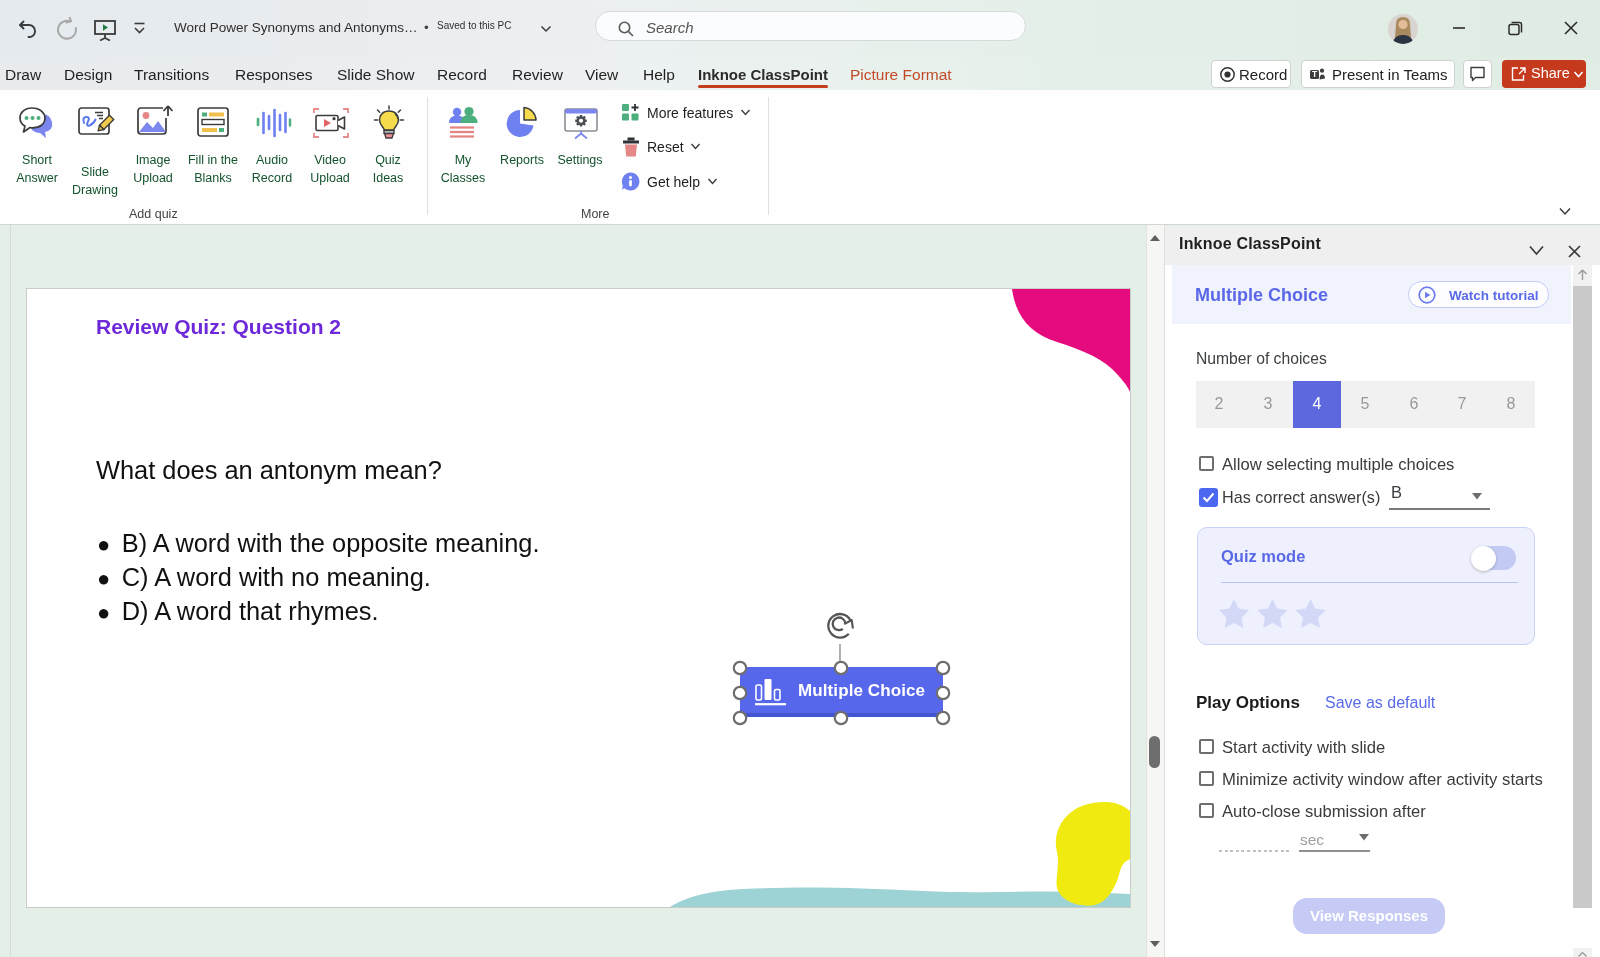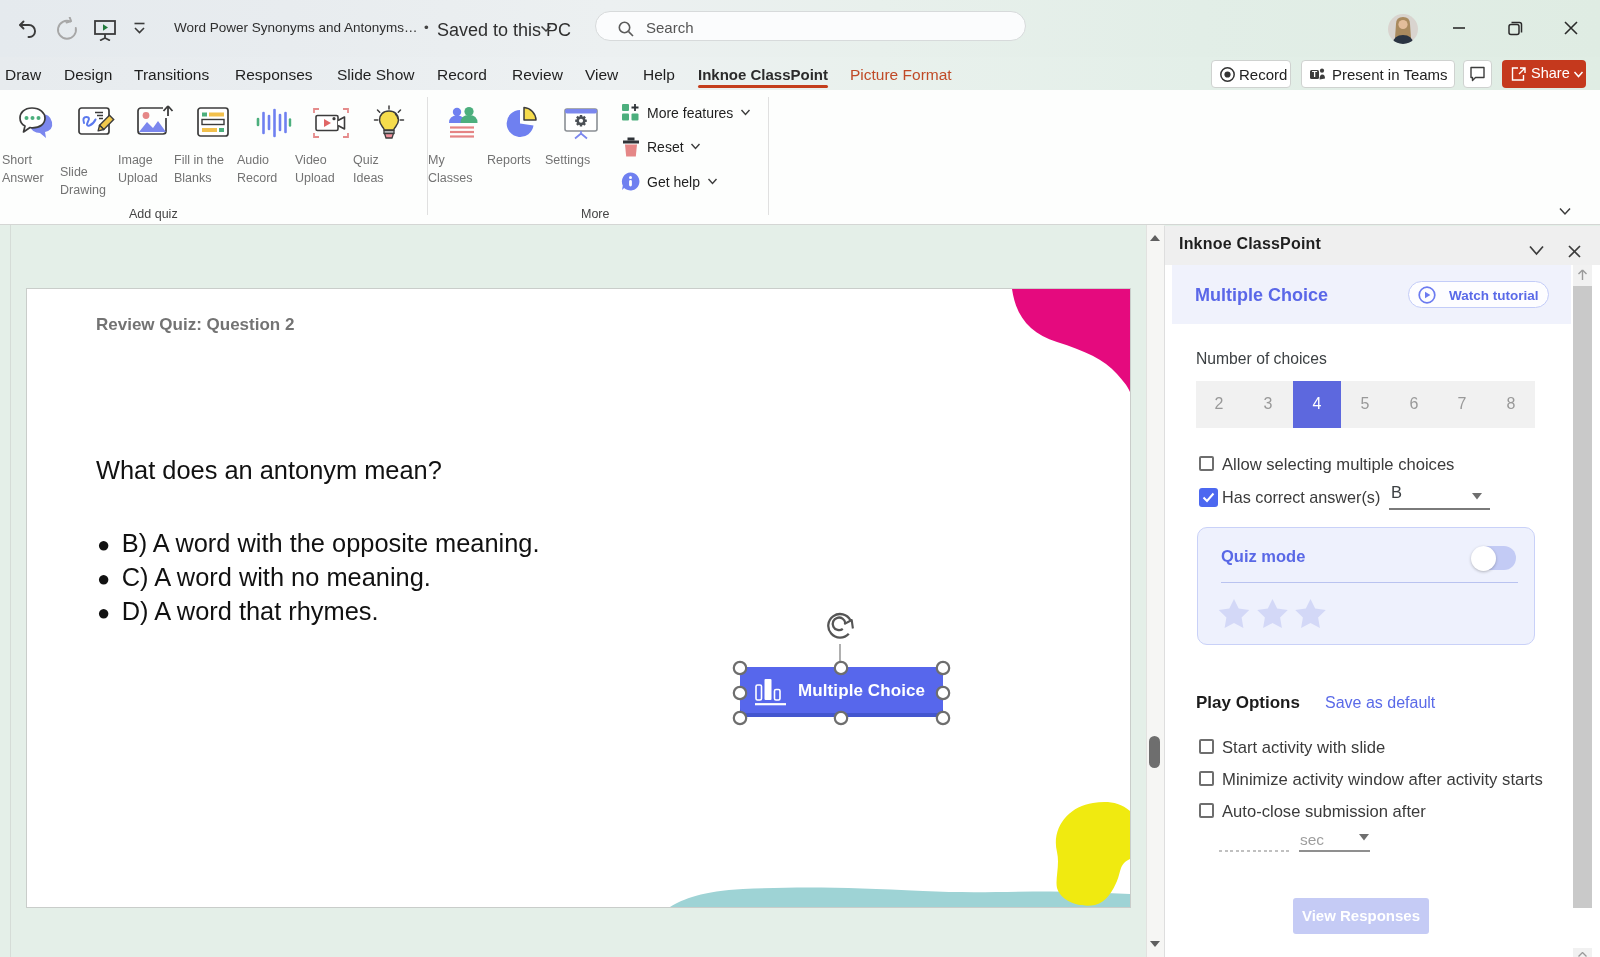--- a/index.html
+++ b/index.html
@@ -5,33 +5,33 @@
 * { margin:0; padding:0; box-sizing:border-box; }
 html,body { width:1600px; height:957px; overflow:hidden; font-family:"Liberation Sans", sans-serif; }
 .abs { position:absolute; }
 #app { position:relative; width:1600px; height:957px; background:#e4efe8; }
 
 
 #titlebar { left:0; top:0; width:1600px; height:57px;
   background:linear-gradient(90deg,#e5eaee 0%,#e8ecef 18%,#ecf0f1 38%,#e8f0ec 55%,#e2eee7 75%,#dfece3 100%); }
 #menurow { left:0; top:57px; width:1600px; height:33px;
   background:linear-gradient(90deg,#e7ebee 0%,#e9edf0 18%,#edf1f2 38%,#e9f1ed 55%,#e3efe8 75%,#e0ede4 100%); }
-#searchbox { left:595px; top:11px; width:431px; height:30px; background:#fbfcfd; border:1px solid #d7dadb; border-radius:16px; }
+#searchbox { left:595px; top:11px; width:431px; height:30px; background:#fbfcfd; border:1px solid #d7dadb; border-radius:16px;font-style:italic; }
 #searchbox span { position:absolute; left:50px; top:7px; font-size:15px; color:#555; }
 .ttext { position:absolute; top:20px; font-size:13.5px; color:#2f2f2f; white-space:nowrap; }
 
 
 .winbtn { position:absolute; top:14px; width:28px; height:28px; }
 
 
 .tab { position:absolute; top:60px; height:30px; line-height:30px; font-size:15.5px; color:#1f1f1f; white-space:nowrap; }
 
 
 #ribbon { left:0; top:90px; width:1600px; height:135px; background:#fdfefd; border-bottom:1px solid #d4d6d4; }
-.rbtn { position:absolute; text-align:left; font-size:12.5px; color:#737373; line-height:18px; }
+.rbtn { position:absolute; text-align:center; font-size:12.5px; color:#14532d; line-height:18px; }
 .rlabel { position:absolute; font-size:12.5px; color:#444; }
 .vsep { position:absolute; top:97px; width:1px; height:118px; background:#e0e0e0; }
 .rrow { position:absolute; font-size:14px; color:#1f1f1f; white-space:nowrap; }
 
 
 #slidearea { left:0; top:225px; width:1164px; height:732px; background:#e4efe8; }
 #slide { position:absolute; left:26px; top:63px; width:1105px; height:620px; background:#fff; border:1px solid #c9cdca; }
 
 
 #pane { left:1164px; top:226px; width:436px; height:731px; background:#ffffff; }
@@ -59,21 +59,21 @@
       <path d="M10 7.2 L15 10.5 L10 13.8 Z" fill="#217a3c"></path>
       <path d="M12 17 v4 M12 21 L7 23.5 M12 21 L17 23.5" stroke="#3b3b3b" stroke-width="1.8"></path>
     </svg>
 
     <svg class="abs" style="left:132px;top:21px" width="15" height="14" viewBox="0 0 15 14">
       <path d="M2.5 2.5 h10" stroke="#3b3b3b" stroke-width="1.6"></path>
       <path d="M3 7 l4.5 4.5 L12 7" fill="none" stroke="#3b3b3b" stroke-width="1.6"></path>
     </svg>
     <span class="ttext" style="left:174px;">Word Power Synonyms and Antonyms…</span>
     <span class="ttext" style="left:424px;color:#444">•</span>
-    <span class="ttext" style="left:437px;font-size:18px;">Saved to this PC</span>
+    <span class="ttext" style="left:437px;font-size:10px;">Saved to this PC</span>
     <svg class="abs" style="left:540px;top:24px" width="12" height="10" viewBox="0 0 12 10">
       <path d="M1.5 2.5 L6 7 L10.5 2.5" fill="none" stroke="#3b3b3b" stroke-width="1.5"></path>
     </svg>
     <div id="searchbox" class="abs">
       <svg class="abs" style="left:21px;top:8px" width="18" height="18" viewBox="0 0 18 18">
         <circle cx="7.5" cy="7.5" r="5.2" fill="none" stroke="#5a5a5a" stroke-width="1.6"></circle>
         <path d="M11.6 11.6 L16 16" stroke="#5a5a5a" stroke-width="1.6"></path>
       </svg>
       <span>Search</span>
     </div>
@@ -297,21 +297,21 @@
       <path d="M2 2.5 L7 8 L12 2.5" fill="none" stroke="#3c3c3c" stroke-width="1.5"></path>
     </svg>
   <div id="slidearea" class="abs">
     <div class="abs" style="left:10px;top:0;width:1px;height:732px;background:#d5dcd7;"></div>
     <div id="slide">
       <svg class="abs" style="left:0;top:0" width="1103" height="618" viewBox="0 0 1103 618">
         <path d="M985 0 C989 28 1003 44 1030 53 C1058 62 1077 70 1090 85 C1096 92 1100 96 1103 103 L1103 0 Z" fill="#e50a7e"></path>
         <path d="M643 618 C656 610 676 602 716 600 C786 597 826 599 896 602 C956 605 1006 601 1056 603 L1103 605 L1103 618 Z" fill="#9ed3d5"></path>
         <path d="M1066 514 C1042 517 1024 539 1030 563 C1033 576 1028 590 1030 599 C1034 612 1052 619 1068 616 C1080 613 1086 601 1090 592 C1094 583 1092 575 1103 570 L1103 522 C1092 512 1078 512 1066 514 Z" fill="#f0ea10"></path>
       </svg>
-      <div class="abs" style="left:69px;top:26px;font-size:17px;font-weight:bold;color:#737373;">Review Quiz: Question 2</div>
+      <div class="abs" style="left:69px;top:26px;font-size:21px;font-weight:bold;color:#6d28d9;">Review Quiz: Question 2</div>
       <div class="abs" style="left:69px;top:167px;font-size:25.4px;color:#111;">What does an antonym mean?</div>
       <div class="abs" style="left:70px;top:238px;font-size:25.4px;color:#111;line-height:33px;">
         <div><span style="font-size:22px;">● </span> B) A word with the opposite meaning.</div>
         <div><span style="font-size:22px;">● </span> C) A word with no meaning.</div>
         <div><span style="font-size:22px;">● </span> D) A word that rhymes.</div>
       </div>
 
       <div class="abs" style="left:713px;top:378px;width:203px;height:50px;background:#5767ec;border-radius:5px;box-shadow:inset 0 -4px 0 #4356cf;"></div>
       <svg class="abs" style="left:728px;top:389px" width="34" height="28" viewBox="0 0 34 28">
         <rect x="1" y="7" width="5.5" height="15" rx="1.5" fill="none" stroke="#fff" stroke-width="1.6"></rect>
@@ -413,21 +413,21 @@
     <div class="abs" style="left:35px;top:545px;width:15px;height:15px;border:2px solid #6e6e6e;border-radius:2px;"></div>
     <div class="abs" style="left:58px;top:544px;font-size:16.7px;color:#3b3b3b;">Minimize activity window after activity starts</div>
     <div class="abs" style="left:35px;top:577px;width:15px;height:15px;border:2px solid #6e6e6e;border-radius:2px;"></div>
     <div class="abs" style="left:58px;top:576px;font-size:16.6px;color:#3b3b3b;">Auto-close submission after</div>
     <div class="abs" style="left:55px;top:624px;width:72px;height:1.6px;background:repeating-linear-gradient(90deg,#c0c0c0 0,#c0c0c0 3px,transparent 3px,transparent 5.6px);"></div>
     <div class="abs" style="left:136px;top:605px;font-size:15.5px;color:#9e9e9e;">sec</div>
     <div class="abs" style="left:135px;top:624px;width:71px;height:1.5px;background:#8f8f8f;"></div>
     <svg class="abs" style="left:194px;top:607px" width="12" height="8" viewBox="0 0 12 8">
         <path d="M1 1 h10 L6 7.5 Z" fill="#6e6e6e"></path>
       </svg>
-    <div class="abs" style="left:129px;top:672px;width:136px;height:36px;background:#c5cbf5;border-radius:3px;text-align:center;line-height:36px;font-size:15px;font-weight:bold;color:#fff;">View Responses</div>
+    <div class="abs" style="left:129px;top:672px;width:152px;height:36px;background:#c5cbf5;border-radius:14px;text-align:center;line-height:36px;font-size:15px;font-weight:bold;color:#fff;">View Responses</div>
 
     <div class="abs" style="left:409px;top:39px;width:19px;height:21px;background:#f1f1f1;"></div>
     <svg class="abs" style="left:413px;top:43px" width="11" height="12" viewBox="0 0 11 12">
         <path d="M5.5 1 V11 M5.5 1 L1.5 5 M5.5 1 L9.5 5" fill="none" stroke="#9a9a9a" stroke-width="1.4"></path>
       </svg>
     <div class="abs" style="left:409px;top:60px;width:19px;height:622px;background:#c9c9c9;"></div>
     <div class="abs" style="left:409px;top:722px;width:19px;height:9px;background:#f1f1f1;"></div>
     <svg class="abs" style="left:413px;top:726px" width="11" height="6" viewBox="0 0 11 6">
         <path d="M5.5 0.5 L1.5 4.5 M5.5 0.5 L9.5 4.5" fill="none" stroke="#9a9a9a" stroke-width="1.3"></path>
       </svg>

